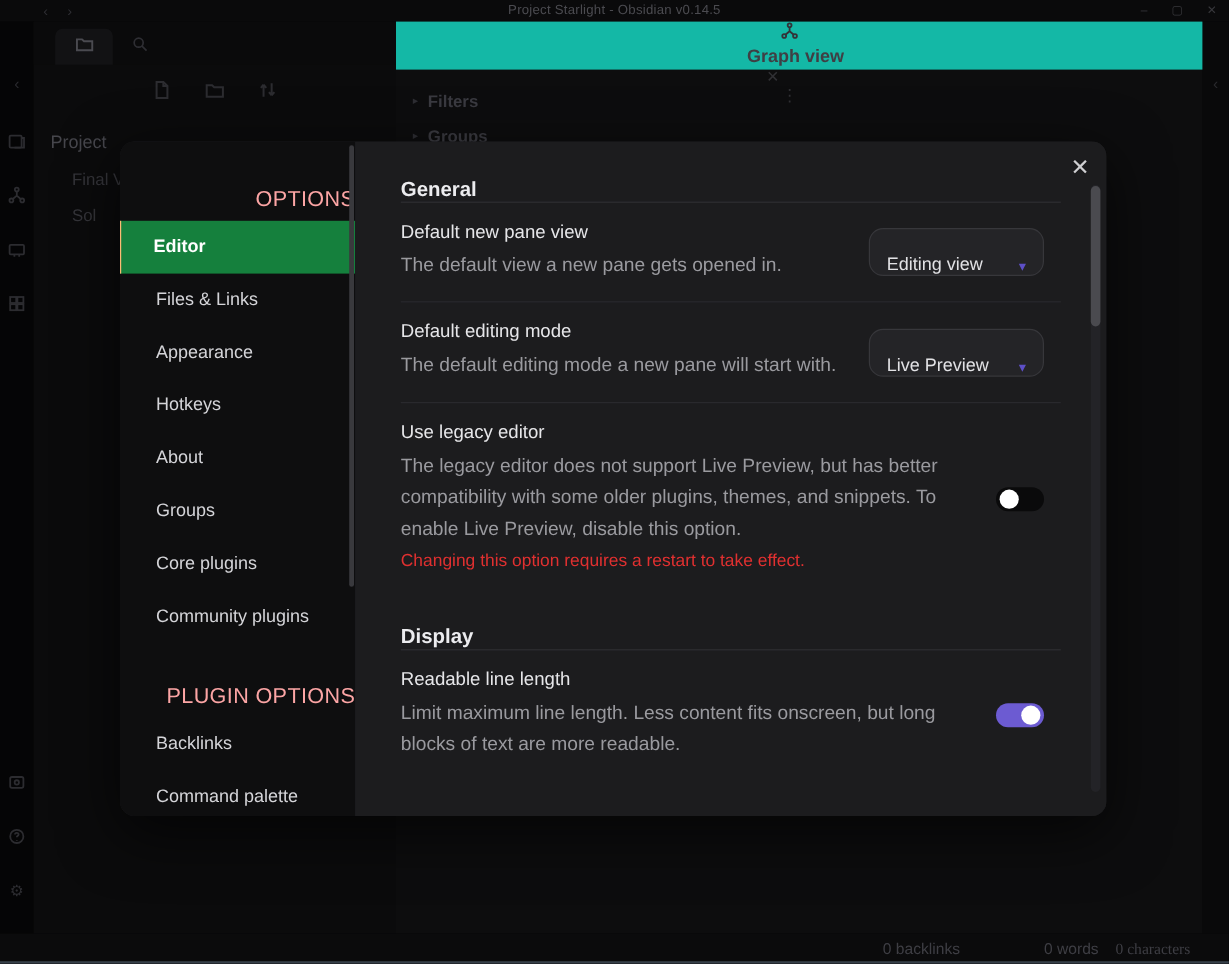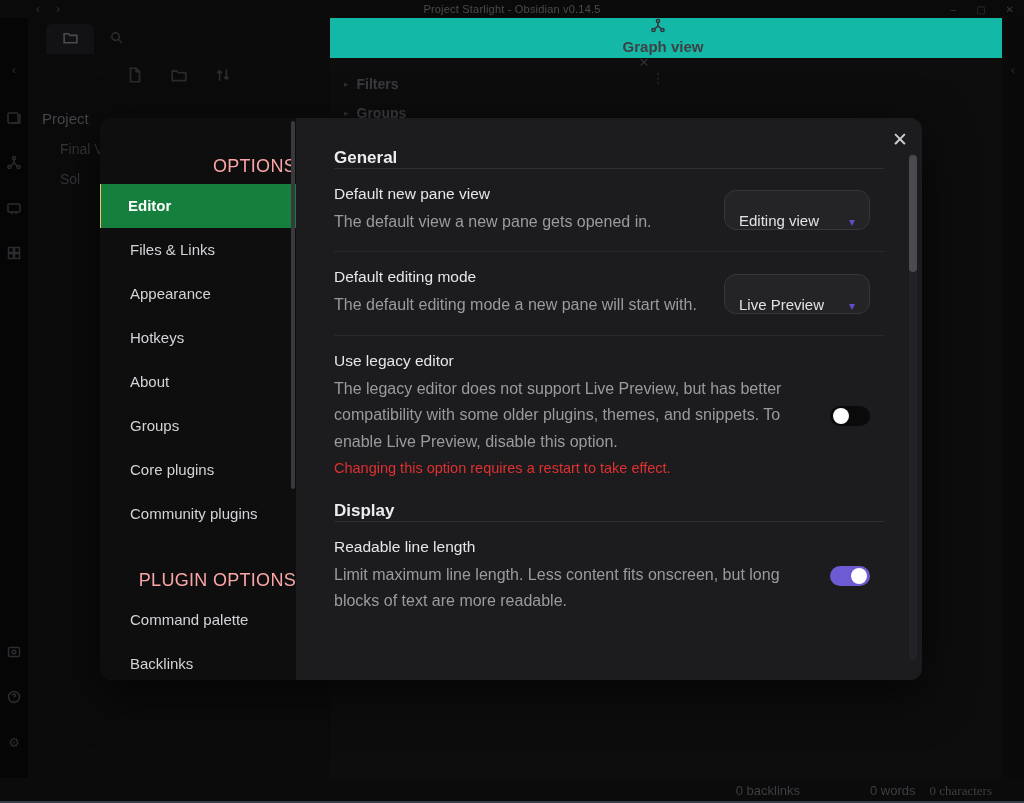--- a/index.html
+++ b/index.html
@@ -73,21 +73,21 @@
   .nav-item.selected { background:#15803d; border-left:1px solid #fdba74; padding-left:27px; color:#ffffff;font-weight:bold; }
 
   .modal-content { flex:1; background:#1c1c1e; position:relative; padding:30px 38px 20px 38px; overflow:hidden; }
   .close-x { position:absolute; top:10px; right:14px; font-size:19px; color:#cfcfd2; cursor:default; }
   .content-scrolltrack { position:absolute; right:5px; top:36px; width:8px; height:506px;
     background:#232327; border-radius:4px; }
   .content-scrollthumb { position:absolute; right:5px; top:37px; width:8px; height:117px;
     background:#4a4a4f; border-radius:4px; }
   .section-heading { font-size:17px; font-weight:700; color:#ececef; padding-bottom:0;
     border-bottom:1px solid #2e2e32; }
-  .section-heading.later { margin-top:4px; }
+  .section-heading.later { margin-top:24px; }
   .setting { display:flex; align-items:center; padding:16px 14px 16px 0; }
   .setting + .setting { border-top:1px solid #29292d; }
   .setting-info { flex:1; padding-right:26px; }
   .setting-name { font-size:15.5px; color:#e6e6e9; margin-bottom:6px; }
   .setting-desc { font-size:16px; color:#9a9a9f; line-height:1.65; }
   .setting-warning { font-size:14.5px; color:#e03030; line-height:1.65; margin-top:2px; }
   .dropdown { background:#242427; border:1px solid #37373b; border-radius:12px; height:40px;
     min-width:146px; display:flex; align-items:flex-end; justify-content:space-between;
     padding:0 14px; cursor:default; flex-shrink:0; }
   .dropdown .dd-label { font-size:15px; color:#e2e2e5; }
@@ -253,22 +253,22 @@
       <div class="side-header">OPTIONS</div>
       <div class="nav-item selected">Editor</div>
       <div class="nav-item">Files &amp; Links</div>
       <div class="nav-item">Appearance</div>
       <div class="nav-item">Hotkeys</div>
       <div class="nav-item">About</div>
       <div class="nav-item">Groups</div>
       <div class="nav-item">Core plugins</div>
       <div class="nav-item">Community plugins</div>
       <div class="side-header second">PLUGIN OPTIONS</div>
+      <div class="nav-item">Backlinks</div>
       <div class="nav-item">Command palette</div>
-      <div class="nav-item">Backlinks</div>
     </div>
 
     <div class="modal-content">
       <span class="close-x">✕</span>
       <div class="content-scrolltrack"></div>
       <div class="content-scrollthumb"></div>
 
       <div class="section-heading">General</div>
 
       <div class="setting">

